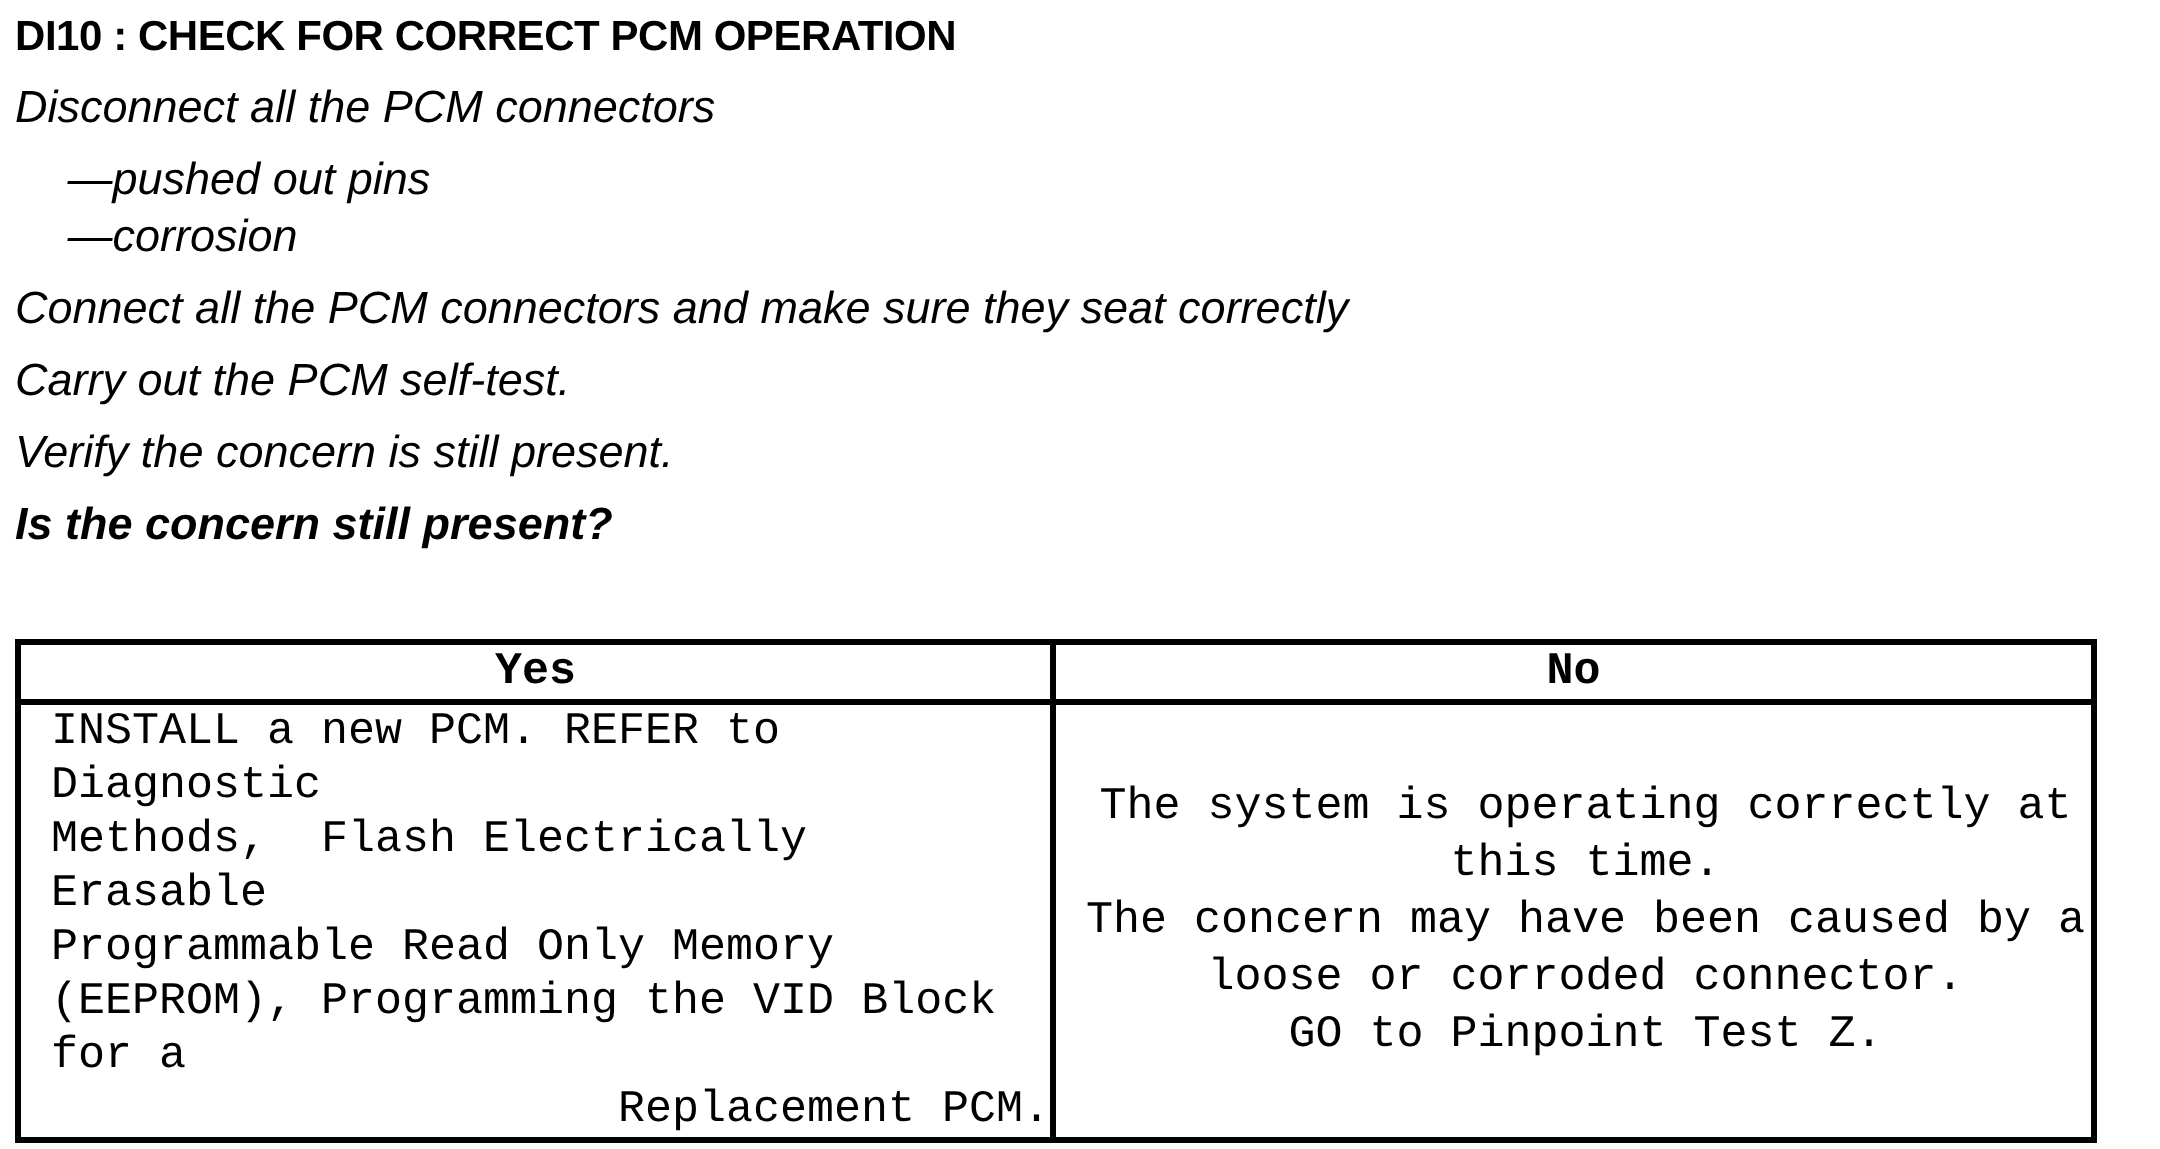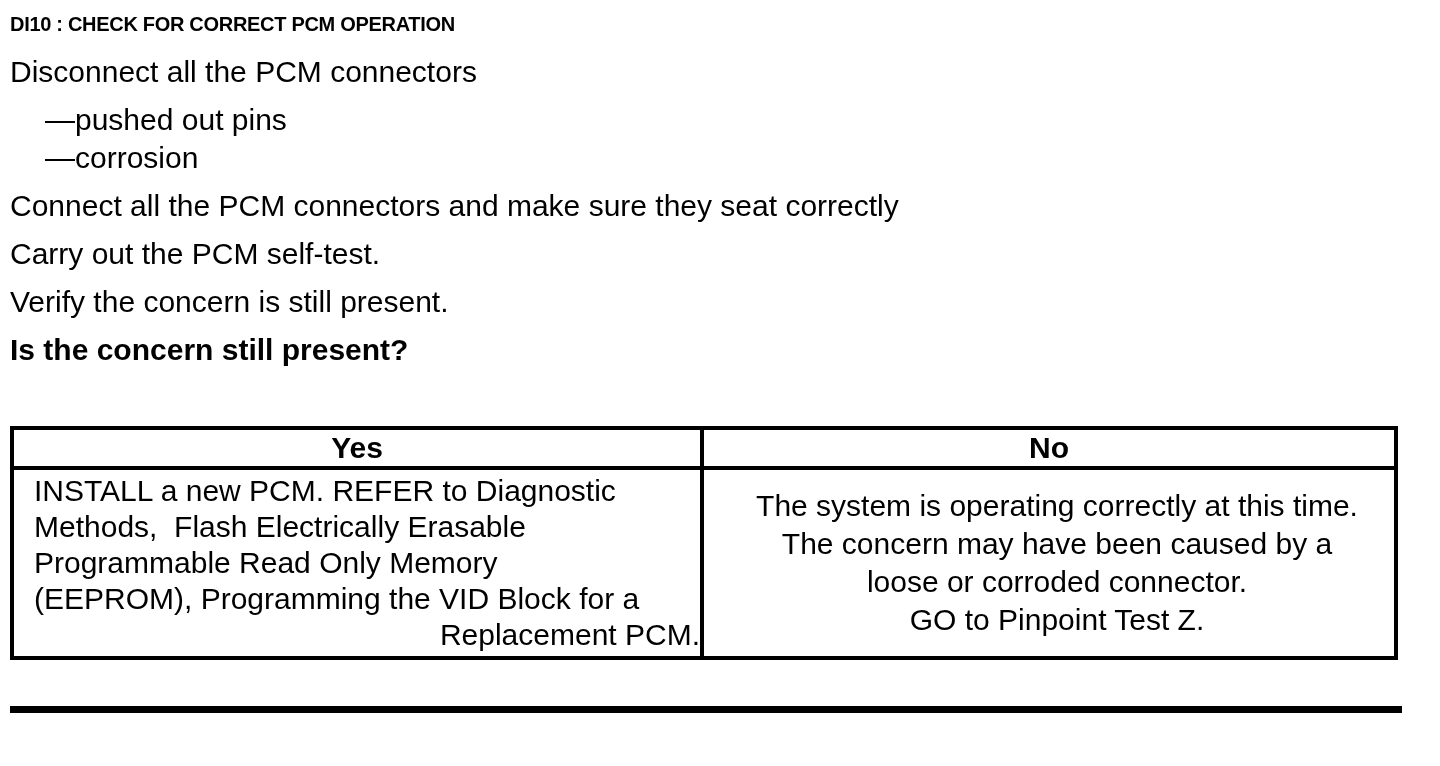--- a/index.html
+++ b/index.html
@@ -12,48 +12,50 @@
     height: 766px;
     overflow: hidden;
     color: #000000;
     font-family: "Liberation Sans", sans-serif;
     -webkit-font-smoothing: antialiased;
   }
   .doc {
     padding: 5px 0 0 10px;
   }
   .title {
-    font-size: 20px;
+    font-size: 28px;
     font-weight: bold;
     line-height: 38px;
     letter-spacing: -0.3px;
     margin: 0 0 10px 0;
   }
   .para {
     font-size: 30px;
     line-height: 38px;
     margin: 4px 0 10px 0;
+    font-style: italic;
   }
   .para .line { line-height: 38px; }
   .sub-item {
     margin-left: 35px;
   }
   .question {
     font-weight: bold;
   }
   table.results {
     border-collapse: collapse;
     table-layout: fixed;
     width: 1384px;
     margin-top: 57px;
   }
   table.results th,
   table.results td {
     border: 4px solid #000000;
     padding: 0;
+    font-family: Liberation Mono, monospace;
   }
   table.results th {
     height: 36px;
     font-size: 30px;
     font-weight: bold;
     text-align: center;
     vertical-align: middle;
   }
   table.results td {
     height: 186px;

